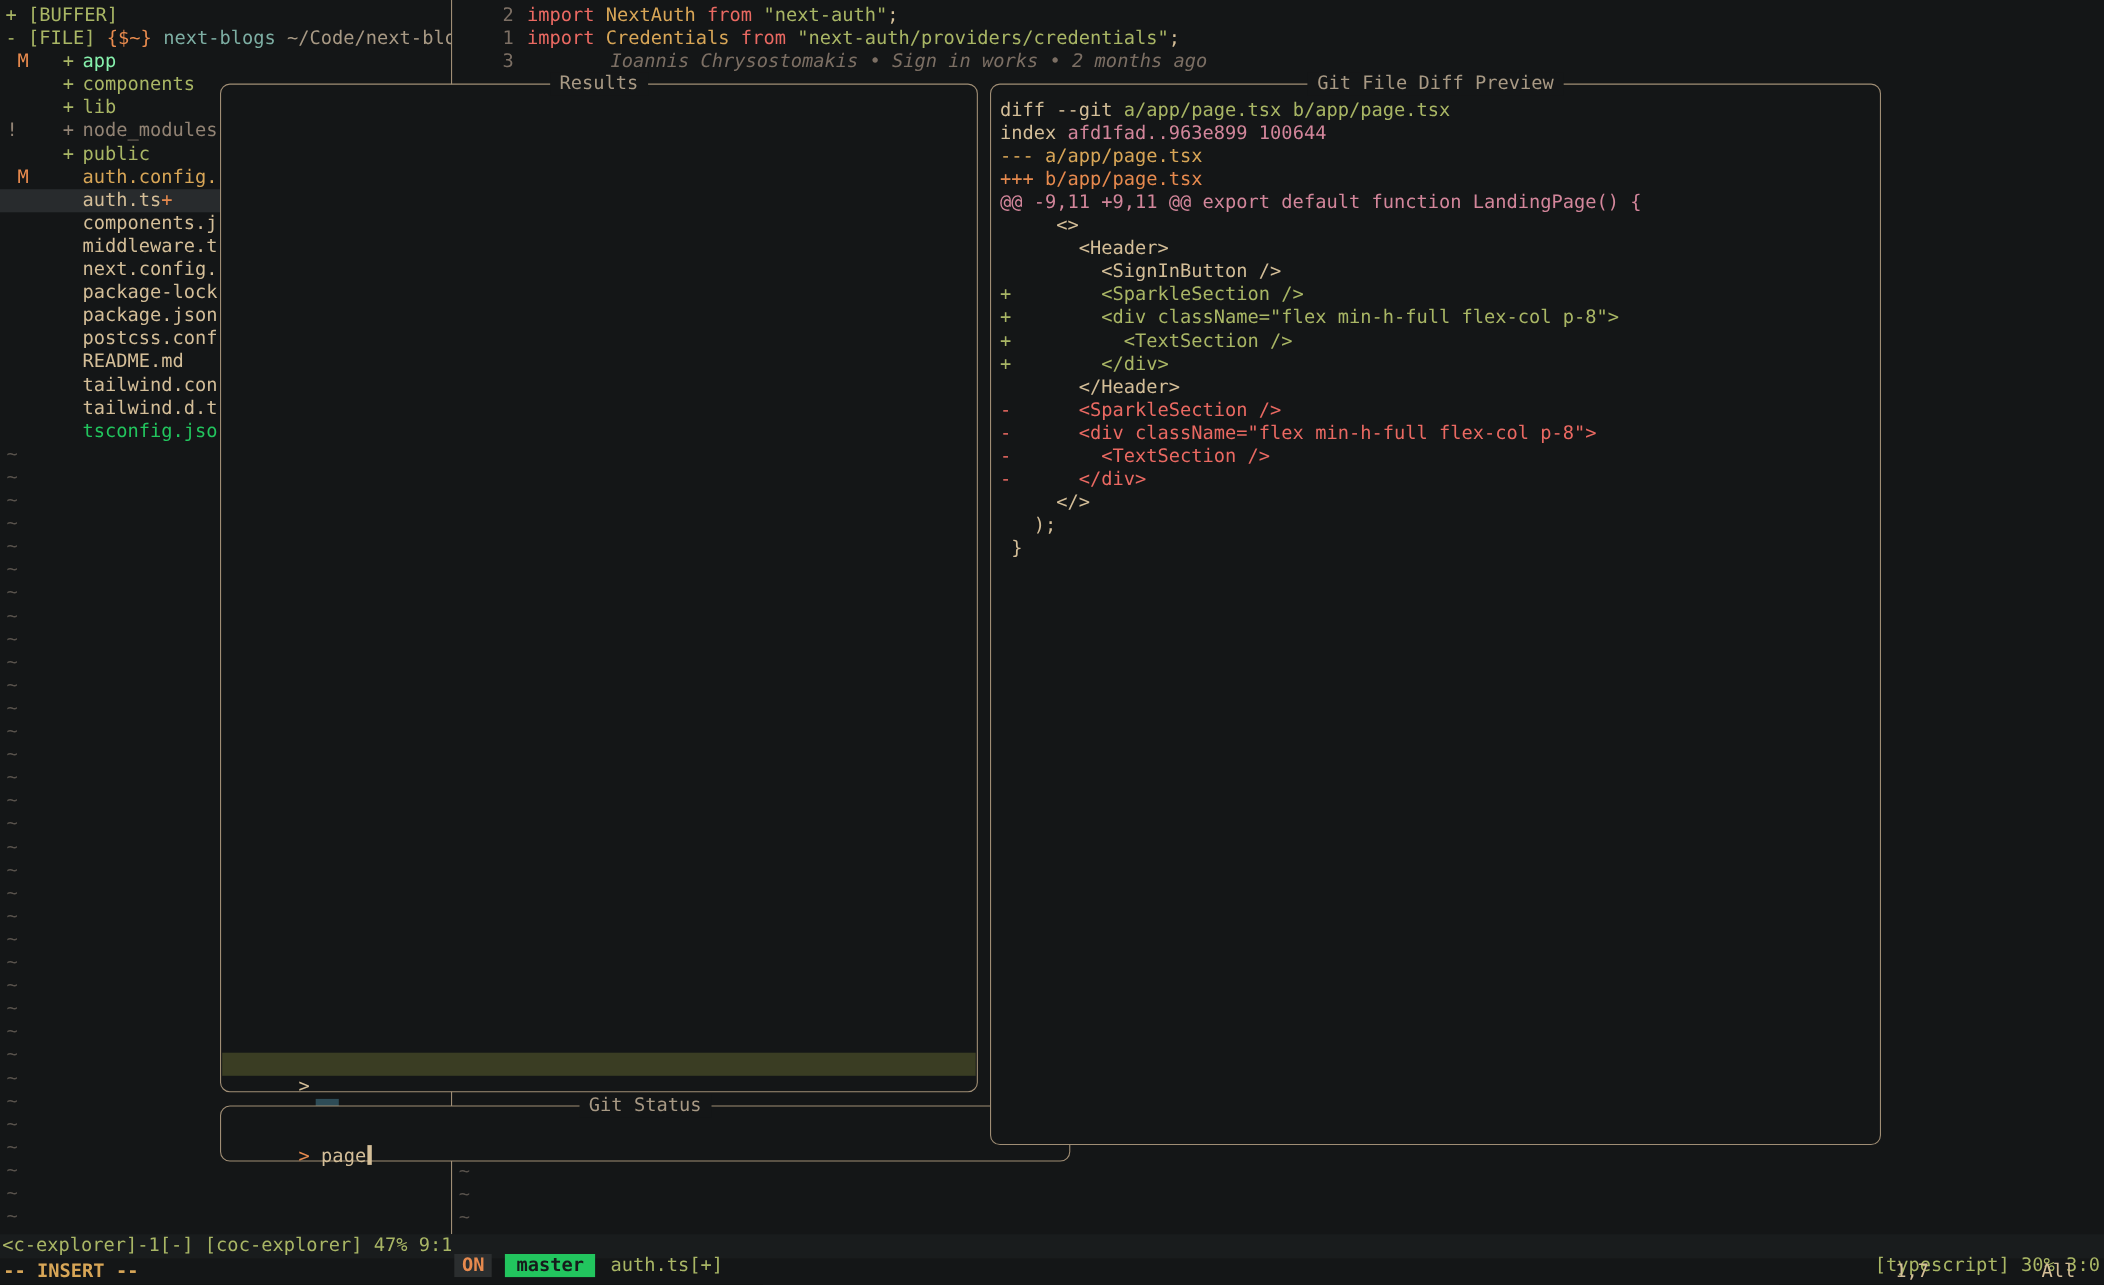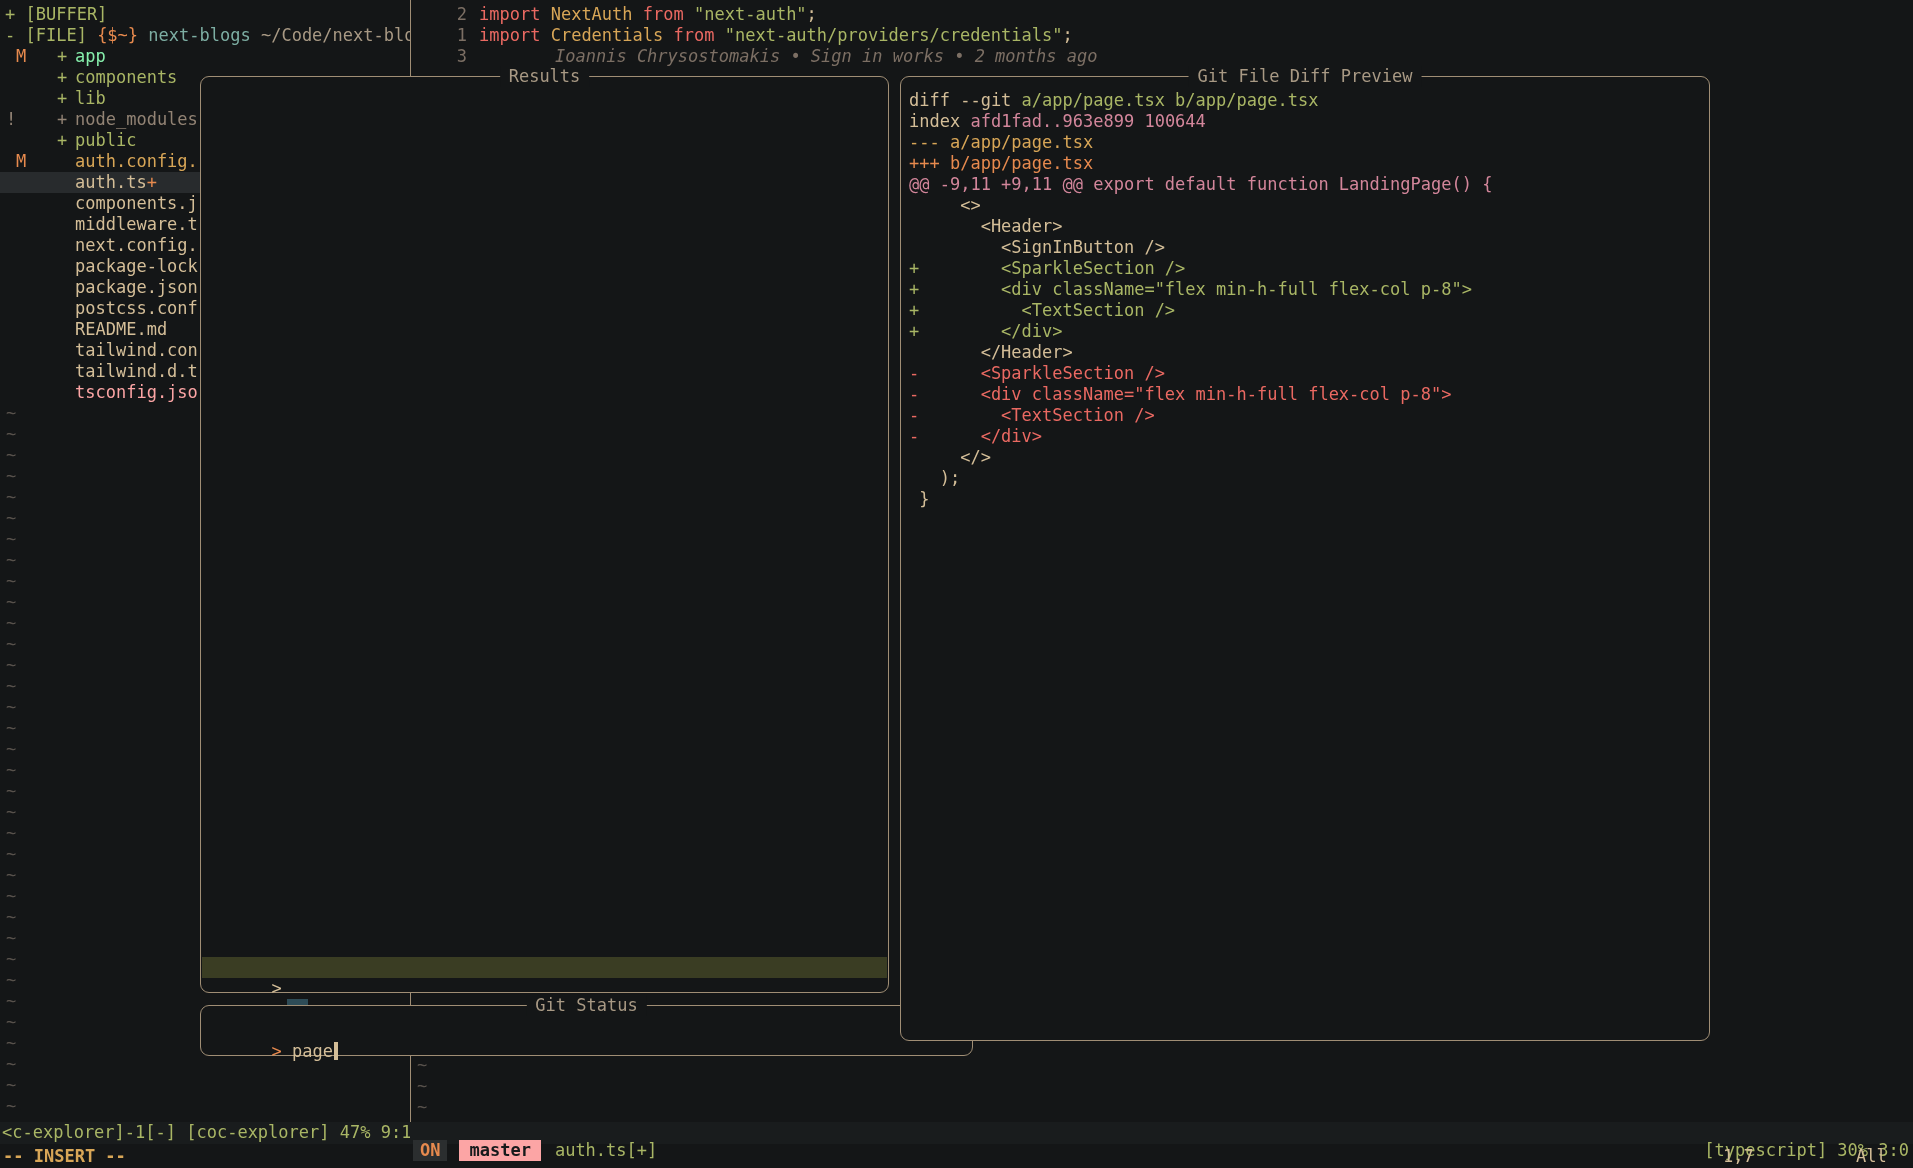--- a/index.html
+++ b/index.html
@@ -38,21 +38,21 @@
   .prompt-caret { color:#e78a4e; }
   .cursor { display:inline-block; width:4px; height:18px; background:#d4be98; vertical-align:-3px; margin-left:1px; }
   .counter { position:absolute; right:12px; top:0; color:#7c6f64; }
   #diff-float { left:900px; top:76px; width:810px; height:965px; }
   #diff-lines { padding:13px 0 0 8px; }
   
   #statusline { position:absolute; left:0; top:1122px; width:1913px; height:22px; background:#191c1d; }
   .sl-left { position:absolute; left:2px; top:0; width:408px; overflow:hidden; white-space:pre; color:#a9b665; }
   .sl-right { position:absolute; left:411px; right:0; top:0; height:22px; display:flex; align-items:flex-start;margin-top:18px; }
   .on-badge { background:#2b2e2f; color:#e78a4e; font-weight:bold; padding:0 7px; margin-left:2px; }
-  .master-badge { background:#fca5a5; color:#161a1b; font-weight:bold; padding:0 10px; margin-left:12px; }
+  .master-badge { background:#22c55e; color:#161a1b; font-weight:bold; padding:0 10px; margin-left:12px; }
   .file-info { color:#a9b665; margin-left:14px; }
   .right-info { margin-left:auto; color:#a9b665; padding-right:4px; }
   #cmdline { position:absolute; left:0; top:1144px; width:1913px; height:24px; }
   .insert { position:absolute; left:3px; top:2px; color:#d8a657; font-weight:bold; }
   .ruler-pos { position:absolute; left:1723px; top:2px; }
   .ruler-all { position:absolute; left:1856px; top:2px; }
 </style>
 </head>
 <body>
 
@@ -71,21 +71,21 @@
         <div class="row tree-sel"><span class="abs" style="left: 75px; color: rgb(212, 190, 152);">auth.ts<span style="color: rgb(231, 138, 78);">+</span></span></div>
         <div class="row"><span class="abs" style="left: 75px; color: rgb(212, 190, 152);">components.j</span></div>
         <div class="row"><span class="abs" style="left: 75px; color: rgb(212, 190, 152);">middleware.t</span></div>
         <div class="row"><span class="abs" style="left: 75px; color: rgb(212, 190, 152);">next.config.</span></div>
         <div class="row"><span class="abs" style="left: 75px; color: rgb(212, 190, 152);">package-lock</span></div>
         <div class="row"><span class="abs" style="left: 75px; color: rgb(212, 190, 152);">package.json</span></div>
         <div class="row"><span class="abs" style="left: 75px; color: rgb(212, 190, 152);">postcss.conf</span></div>
         <div class="row"><span class="abs" style="left: 75px; color: rgb(212, 190, 152);">README.md</span></div>
         <div class="row"><span class="abs" style="left: 75px; color: rgb(212, 190, 152);">tailwind.con</span></div>
         <div class="row"><span class="abs" style="left: 75px; color: rgb(212, 190, 152);">tailwind.d.t</span></div>
-        <div class="row"><span class="abs" style="left: 75px; color: #fca5a5;">tsconfig.jso</span></div>
+        <div class="row"><span class="abs" style="left: 75px; color: #22c55e;">tsconfig.jso</span></div>
         <div class="row"><span class="abs" style="left: 6px; color: rgb(87, 81, 75);">~</span></div>
         <div class="row"><span class="abs" style="left: 6px; color: rgb(87, 81, 75);">~</span></div>
         <div class="row"><span class="abs" style="left: 6px; color: rgb(87, 81, 75);">~</span></div>
         <div class="row"><span class="abs" style="left: 6px; color: rgb(87, 81, 75);">~</span></div>
         <div class="row"><span class="abs" style="left: 6px; color: rgb(87, 81, 75);">~</span></div>
         <div class="row"><span class="abs" style="left: 6px; color: rgb(87, 81, 75);">~</span></div>
         <div class="row"><span class="abs" style="left: 6px; color: rgb(87, 81, 75);">~</span></div>
         <div class="row"><span class="abs" style="left: 6px; color: rgb(87, 81, 75);">~</span></div>
         <div class="row"><span class="abs" style="left: 6px; color: rgb(87, 81, 75);">~</span></div>
         <div class="row"><span class="abs" style="left: 6px; color: rgb(87, 81, 75);">~</span></div>

